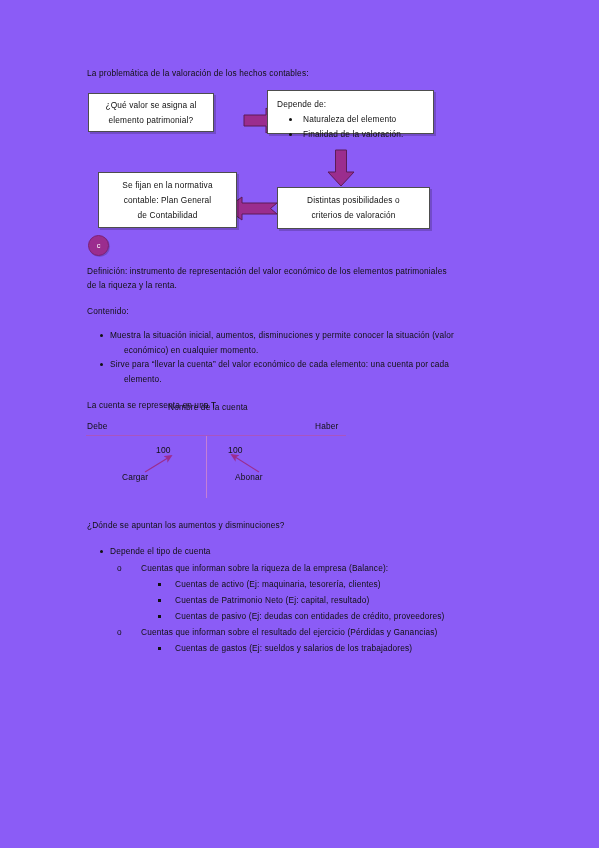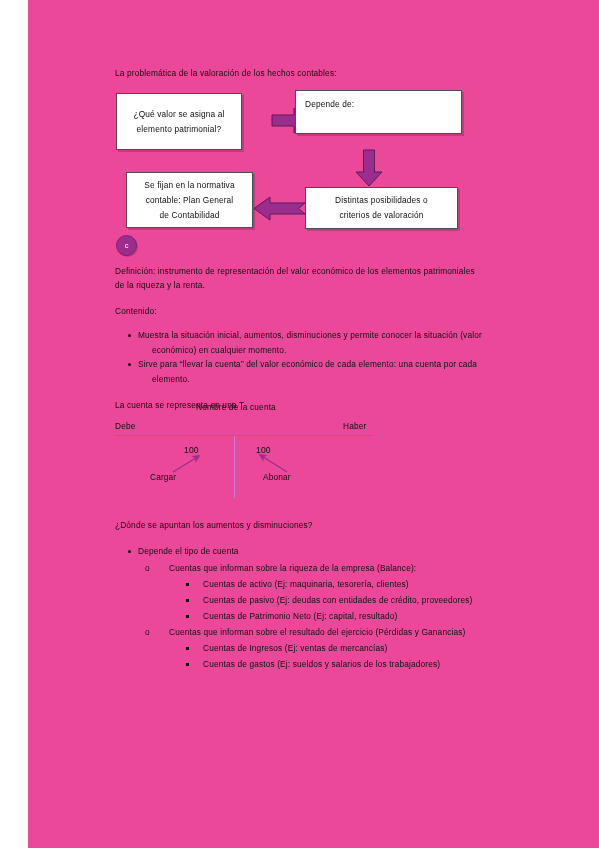--- a/index.html
+++ b/index.html
@@ -11,22 +11,21 @@
     width: 599px;
     height: 848px;
     position: relative;
     font-family: "Liberation Sans", sans-serif;
     color: #000000;
     overflow: hidden;
   }
   .page {
     position: absolute;
     inset: 0;
-    background: #ec4899;
-    margin-left: 28px;
+    background: #8b5cf6;
   }
 
   
   .txt {
     position: absolute;
     font-size: 8.3px;
     line-height: 14px;
     letter-spacing: 0.15px;
     color: #101010;
     white-space: nowrap;
@@ -176,53 +175,57 @@
     color: #101010;
   }
 </style>
 </head>
 <body>
 
 <div class="page">
 
   <div class="txt" style="left:87px; top:66px;">La problemática de la valoración de los hechos contables:</div>
 
-  <div class="fcbox centered" style="left:88px; top:93px; width:126px; height:57px;">
+  <div class="fcbox centered" style="left:88px; top:93px; width:126px; height:39px;">
     <div class="fcline">¿Qué valor se asigna al</div>
     <div class="fcline">elemento patrimonial?</div>
   </div>
 
   <div class="arrow" style="left:243px; top:107px;">
     <svg width="39" height="27" viewBox="0 0 39 27">
       <path d="M1 8 H23 V1 L38 13.5 L23 26 V19 H1 Z" fill="#9b2d8e" stroke="#5d1a57" stroke-width="1"></path>
     </svg>
   </div>
 
   <div class="fcbox padded" style="left:267px; top:90px; width:167px; height:44px;">
     <div class="fcline">Depende de:</div>
+    <ul class="fcbullets">
+      <li>Naturaleza del elemento</li>
+      <li>Finalidad de la valoración.</li>
+    </ul>
   </div>
 
   <div class="arrow" style="left:327px; top:149px;">
     <svg width="28" height="38" viewBox="0 0 28 38">
       <path d="M8.5 1 H19.5 V23 H27 L14 37 L1 23 H8.5 Z" fill="#9b2d8e" stroke="#5d1a57" stroke-width="1"></path>
     </svg>
   </div>
 
   <div class="fcbox centered" style="left:277px; top:187px; width:153px; height:42px;">
     <div class="fcline">Distintas posibilidades o</div>
     <div class="fcline">criterios de valoración</div>
   </div>
 
   <div class="arrow" style="left:225px; top:196px;">
     <svg width="53" height="25" viewBox="0 0 53 25">
       <path d="M52 7 H17 V1 L1 12.5 L17 24 V18 H52 L45.5 12.5 Z" fill="#9b2d8e" stroke="#5d1a57" stroke-width="1"></path>
     </svg>
   </div>
 
-  <div class="fcbox centered" style="left:98px; top:172px; width:127px; height:56px;">
+  <div class="fcbox centered" style="left:98px; top:172px; width:139px; height:56px;">
     <div class="fcline">Se fijan en la normativa</div>
     <div class="fcline">contable: Plan General</div>
     <div class="fcline">de Contabilidad</div>
   </div>
 
   <div class="badge" style="left:88px; top:235px;">c</div>
 
   <div class="txt" style="left:87px; top:264px;">Definición: instrumento de representación del valor económico de los elementos patrimoniales</div>
   <div class="txt" style="left:87px; top:278px;">de la riqueza y la renta.</div>
 
@@ -281,26 +284,25 @@
     <li>
       <span>Depende el tipo de cuenta</span>
     </li>
   </ul>
 
   <ul class="olist" style="left:111px; top:560px; width:430px;">
     <li>
       <span>Cuentas que informan sobre la riqueza de la empresa (Balance):</span>
       <ul class="slist">
         <li>Cuentas de activo (Ej: maquinaria, tesorería, clientes)</li>
+        <li>Cuentas de Patrimonio Neto (Ej: capital, resultado)</li>
         <li>Cuentas de pasivo (Ej: deudas con entidades de crédito, proveedores)</li>
-        <li>Cuentas de Patrimonio Neto (Ej: capital, resultado)</li>
       </ul>
     </li>
     <li>
       <span>Cuentas que informan sobre el resultado del ejercicio (Pérdidas y Ganancias)</span>
       <ul class="slist">
-        <li>Cuentas de Ingresos (Ej: ventas de mercancías)</li>
         <li>Cuentas de gastos (Ej: sueldos y salarios de los trabajadores)</li>
       </ul>
     </li>
   </ul>
 
 </div>
 
 </body></html>

